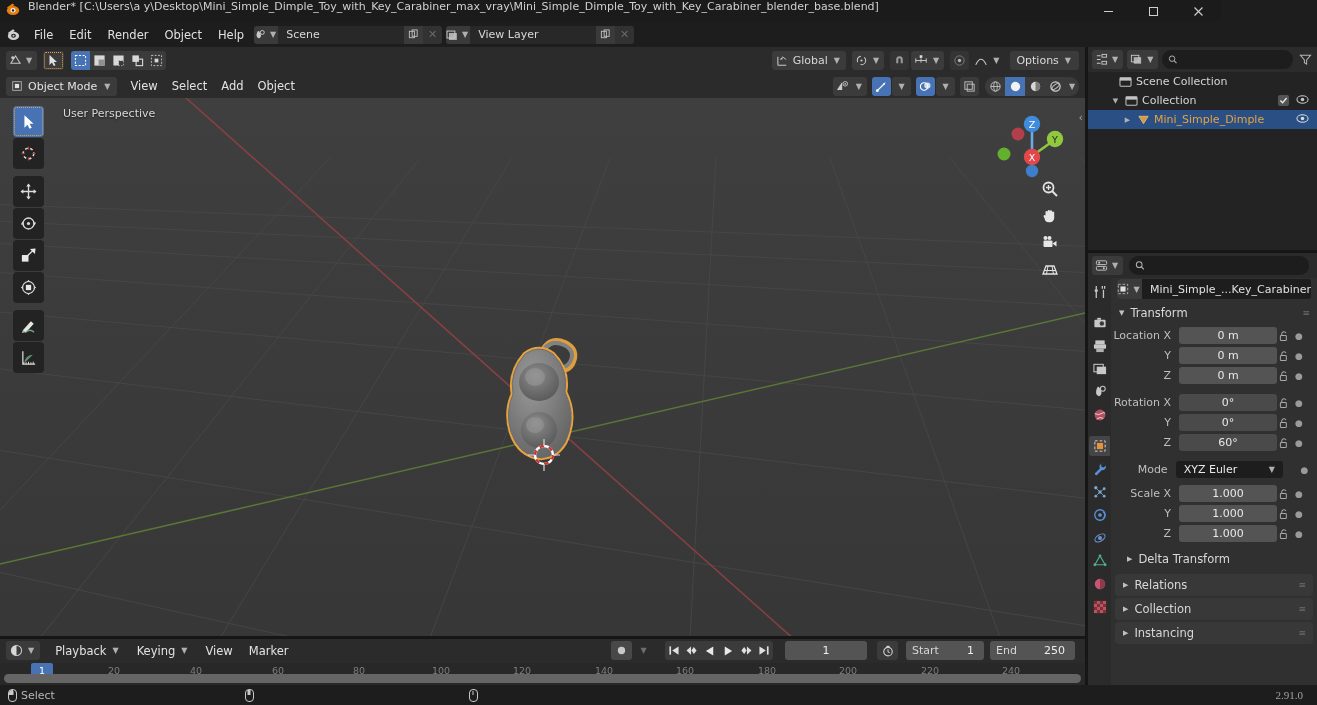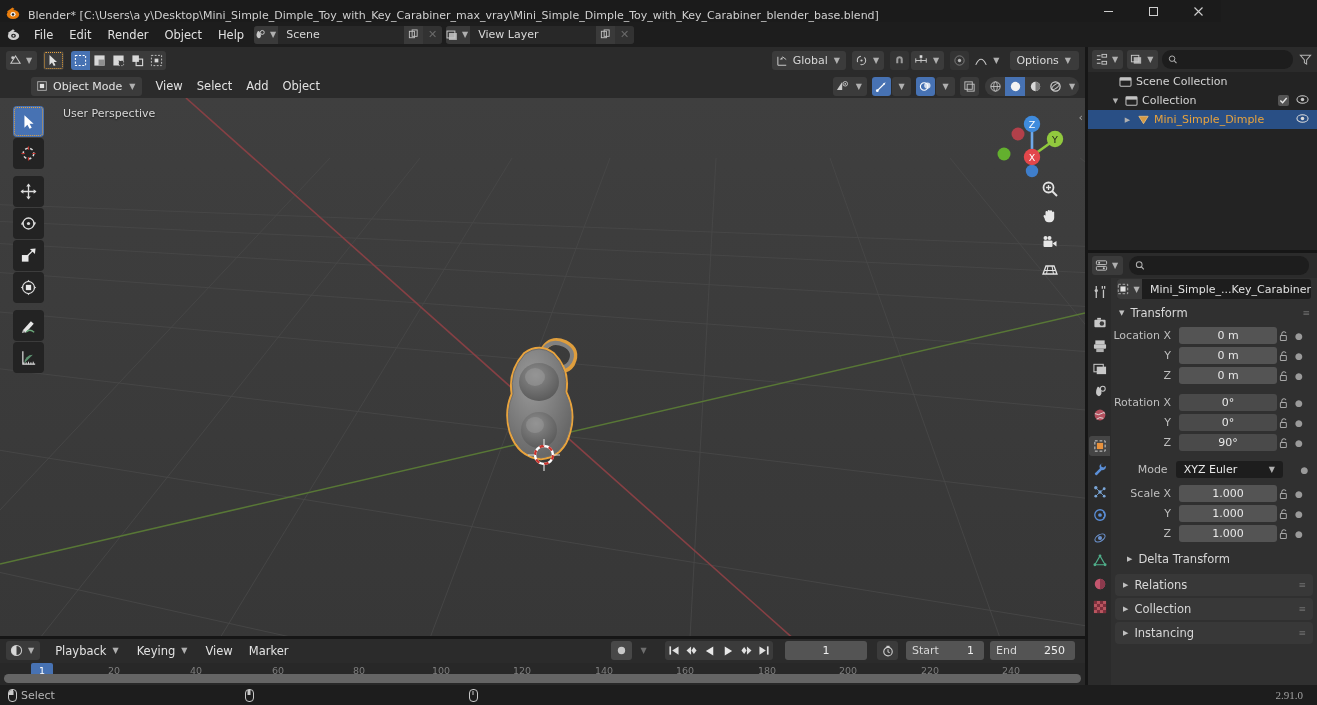--- a/index.html
+++ b/index.html
@@ -9,21 +9,21 @@
     font-family: "DejaVu Sans", sans-serif;
     font-size: 11px;
     color: #d5d5d5;
     overflow: hidden;
   }
   #app { position: relative; width: 1317px; height: 705px; }
 
   
   .titlebar {
     position: absolute; left:0; top:0; width:1221px; height:22px;
-    background: #1b1b1b; display:flex; align-items:flex-end;
+    background: #1b1b1b; display:flex; align-items:flex-start;
   }
   .titlebar .blender-logo {
     width:18px; height:18px; margin-left:4px; position:relative; flex:none;
   }
   .titlebar .blender-logo svg { display:block; }
   .title-text {
     font-size:11px; color:#d0d0d0; margin-left:6px; white-space:nowrap;
     font-family:"DejaVu Sans", sans-serif;
   }
   .win-buttons { margin-left:auto; display:flex; height:22px; }
@@ -87,21 +87,21 @@
   }
   .orient-field .lbl { font-size:11px; color:#d6d6d6; }
 
   
   .vp-header {
     position:absolute; left:0; top:74px; width:1085px; height:24px;
     background:#2b2b2b; display:flex; align-items:center; padding:0 6px;
   }
   .mode-sel {
     display:flex; align-items:center; height:19px; background:#3b3b3b;
-    border-radius:3px; padding:0 5px; gap:5px;margin-left:25px;
+    border-radius:3px; padding:0 5px; gap:5px;
   }
   .vp-menu { padding:0 7px; height:19px; display:flex; align-items:center; font-size:11.5px; color:#e2e2e2; }
   .options-btn {
     display:flex; align-items:center; height:19px; background:#3b3b3b;
     border-radius:3px; padding:0 6px; gap:4px; font-size:11px; color:#dadada;
   }
   .shading-group { display:flex; align-items:center; border-radius:9px; overflow:hidden; background:#3b3b3b; }
   .shading-group .sball { width:20px; height:19px; display:flex; align-items:center; justify-content:center; }
   .shading-group .sball.active { background:#4772b3; }
 
@@ -995,21 +995,21 @@
           <div class="prop-lock">
             <svg width="11" height="12" viewBox="0 0 12 13">
                 <path d="M3 6 V4 a2.4 2.4 0 0 1 4.6 -.6" fill="none" stroke="#a8a8a8" stroke-width="1.1"></path>
                 <rect x="1.5" y="6" width="6.5" height="5.5" rx="1" fill="none" stroke="#a8a8a8" stroke-width="1.1"></rect>
               </svg>
           </div>
           <div class="prop-dot">●</div>
         </div>
         <div class="prop-row">
           <div class="prop-label">Z</div>
-          <div class="prop-field mid">90°</div>
+          <div class="prop-field mid">60°</div>
           <div class="prop-lock">
             <svg width="11" height="12" viewBox="0 0 12 13">
                 <path d="M3 6 V4 a2.4 2.4 0 0 1 4.6 -.6" fill="none" stroke="#a8a8a8" stroke-width="1.1"></path>
                 <rect x="1.5" y="6" width="6.5" height="5.5" rx="1" fill="none" stroke="#a8a8a8" stroke-width="1.1"></rect>
               </svg>
           </div>
           <div class="prop-dot">●</div>
         </div>
 
         <div class="grp-gap"></div>

